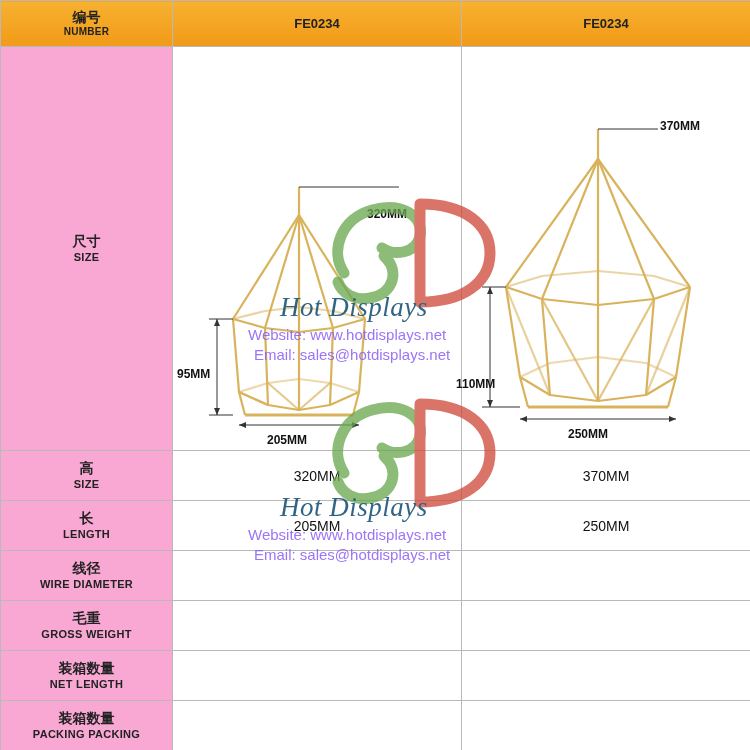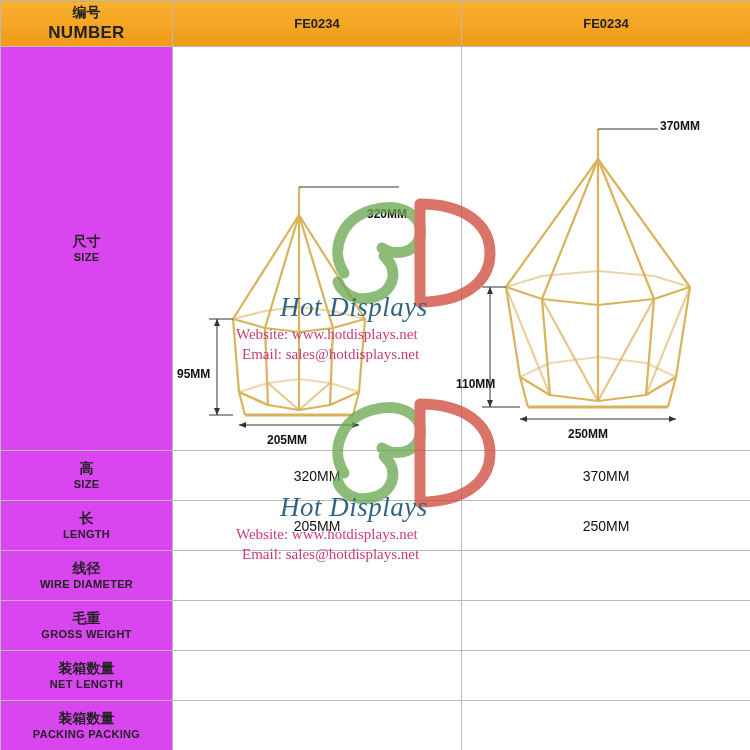--- a/index.html
+++ b/index.html
@@ -42,24 +42,24 @@
     line-height: 1.25;
   }
   td.hdr-value {
     background: #f5a623;
     background: linear-gradient(#f8b130, #f09a18);
     color: #ffffff;
     font-weight: bold;
     font-size: 15px;
   }
   .cn { font-size: 14px; display: block; font-weight: bold; }
-  .en { font-size: 17px; display: block; letter-spacing: .3px; }
+  .en { font-size: 10px; display: block; letter-spacing: .3px; }
 
   td.rowlabel {
-    background: #d946ef;
+    background: #f9a8d4;
     font-weight: bold;
     color: #333;
     line-height: 1.3;
   }
   td.rowlabel .cn { font-size: 14px; }
   td.rowlabel .en { font-size: 11px; font-weight: bold; }
 
   td.size-cell {
     background: #ffffff;
     position: relative;
@@ -90,24 +90,25 @@
   }
   .wm .wmtitle {
     font-family: "Liberation Serif", serif;
     font-style: italic;
     font-size: 27px;
     color: #0c4a6e;
     white-space: nowrap;
     letter-spacing: .5px;
   }
   .wm .wmline {
-    font-family: Liberation Serif, serif;
+    font-family: Liberation Sans, sans-serif;
     font-size: 15px;
-    color: #be185d;
+    color: #8b5cf6;
     white-space: nowrap;
+    margin-left: 12px;
   }
 </style>
 </head>
 <body>
 
 <div id="sheet">
 
   <table class="spec">
     <colgroup>
         <col class="c1">

